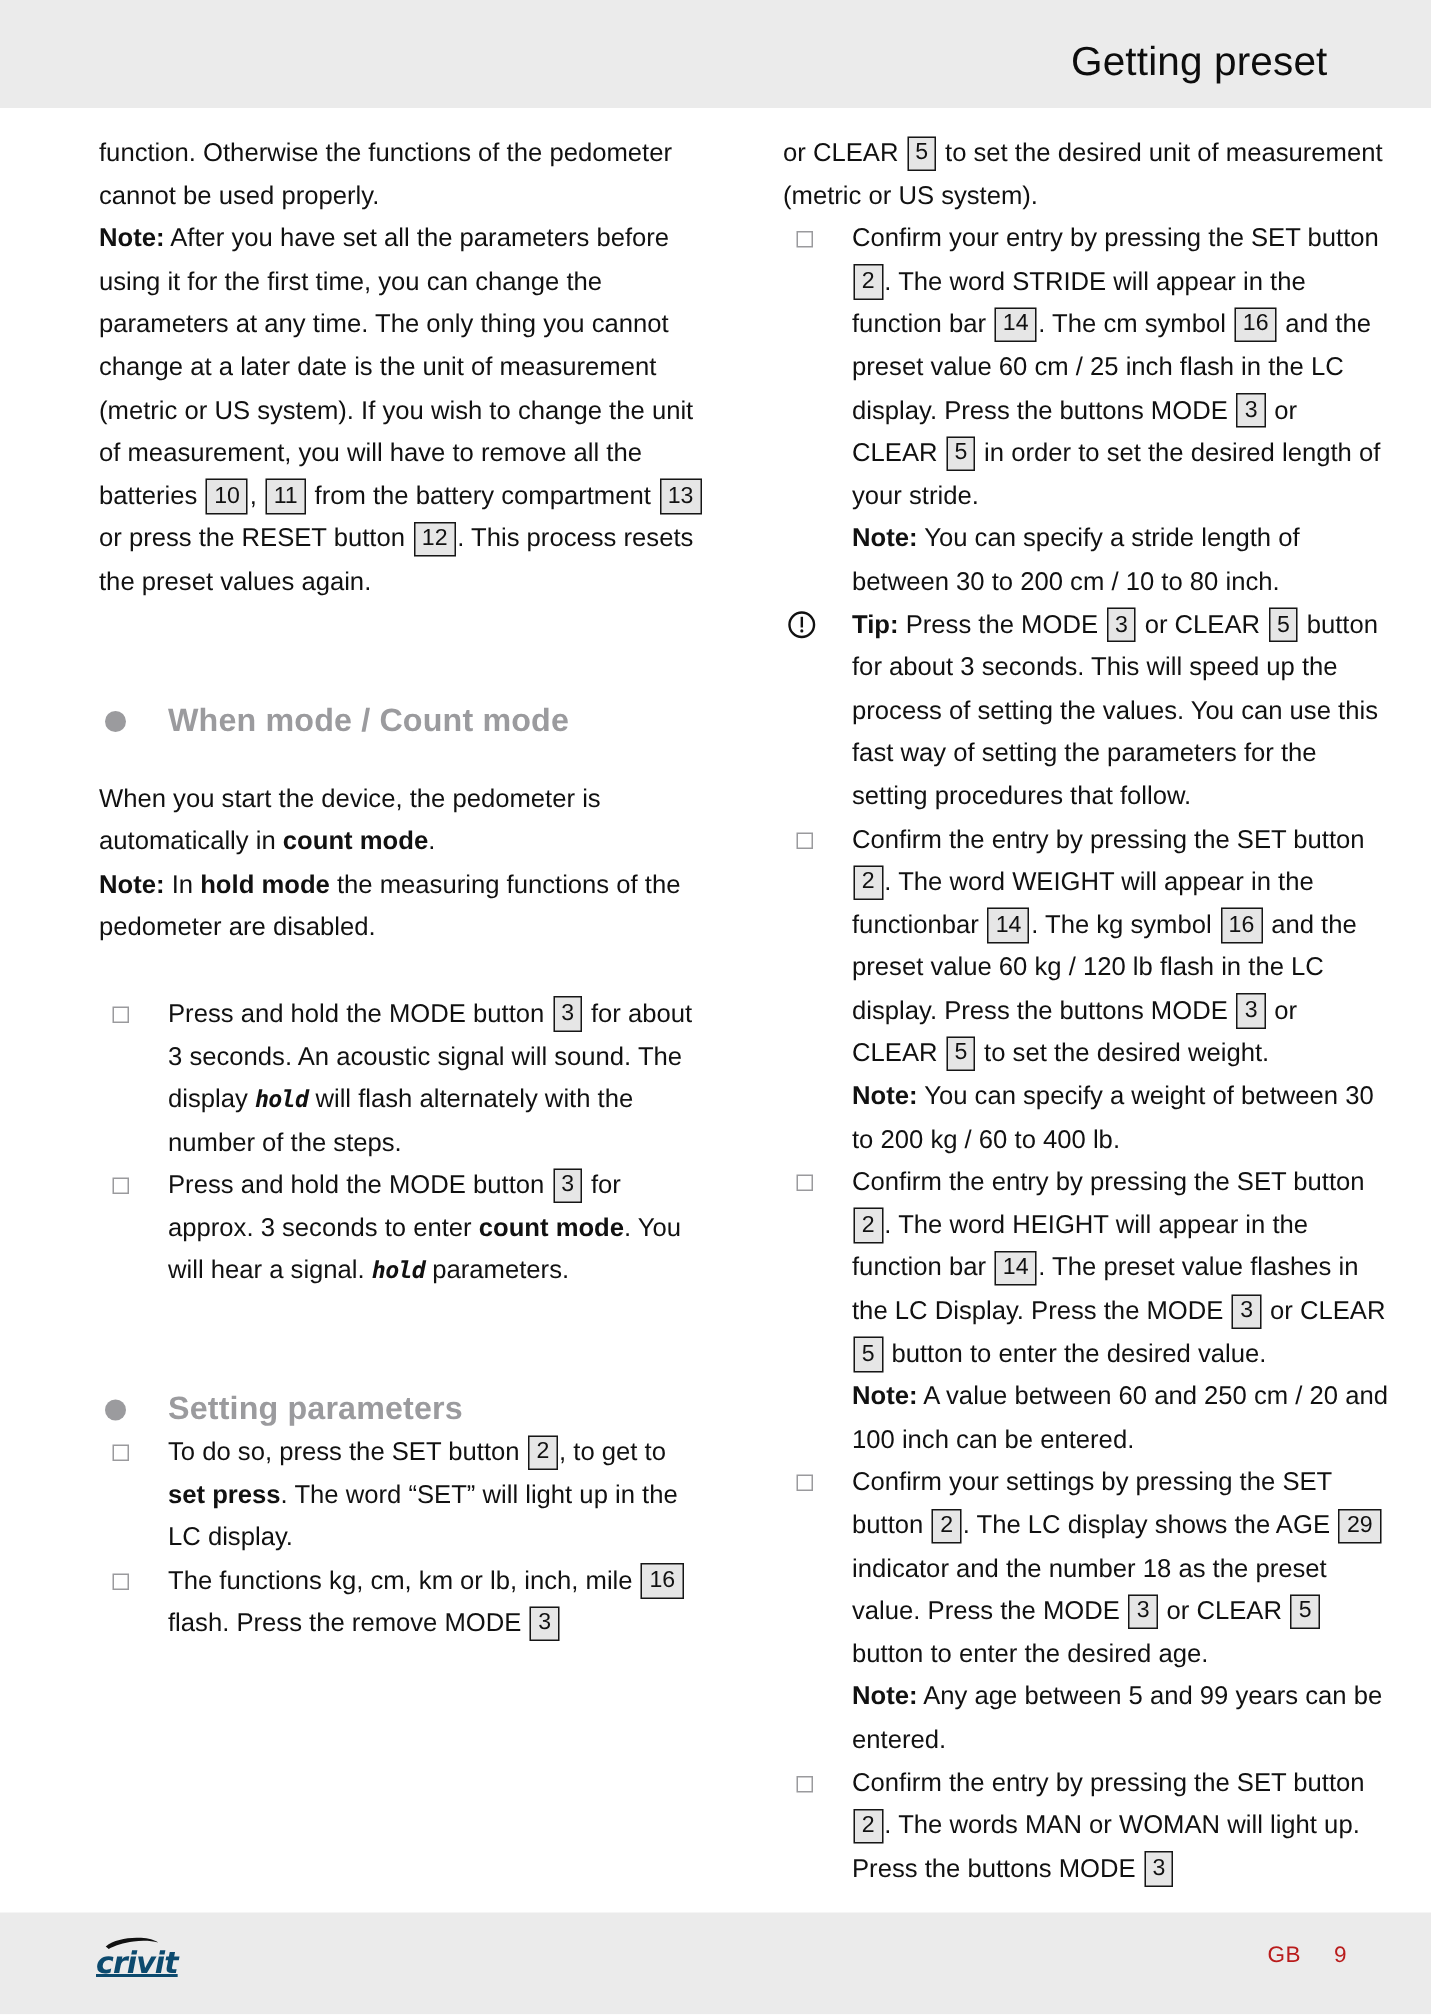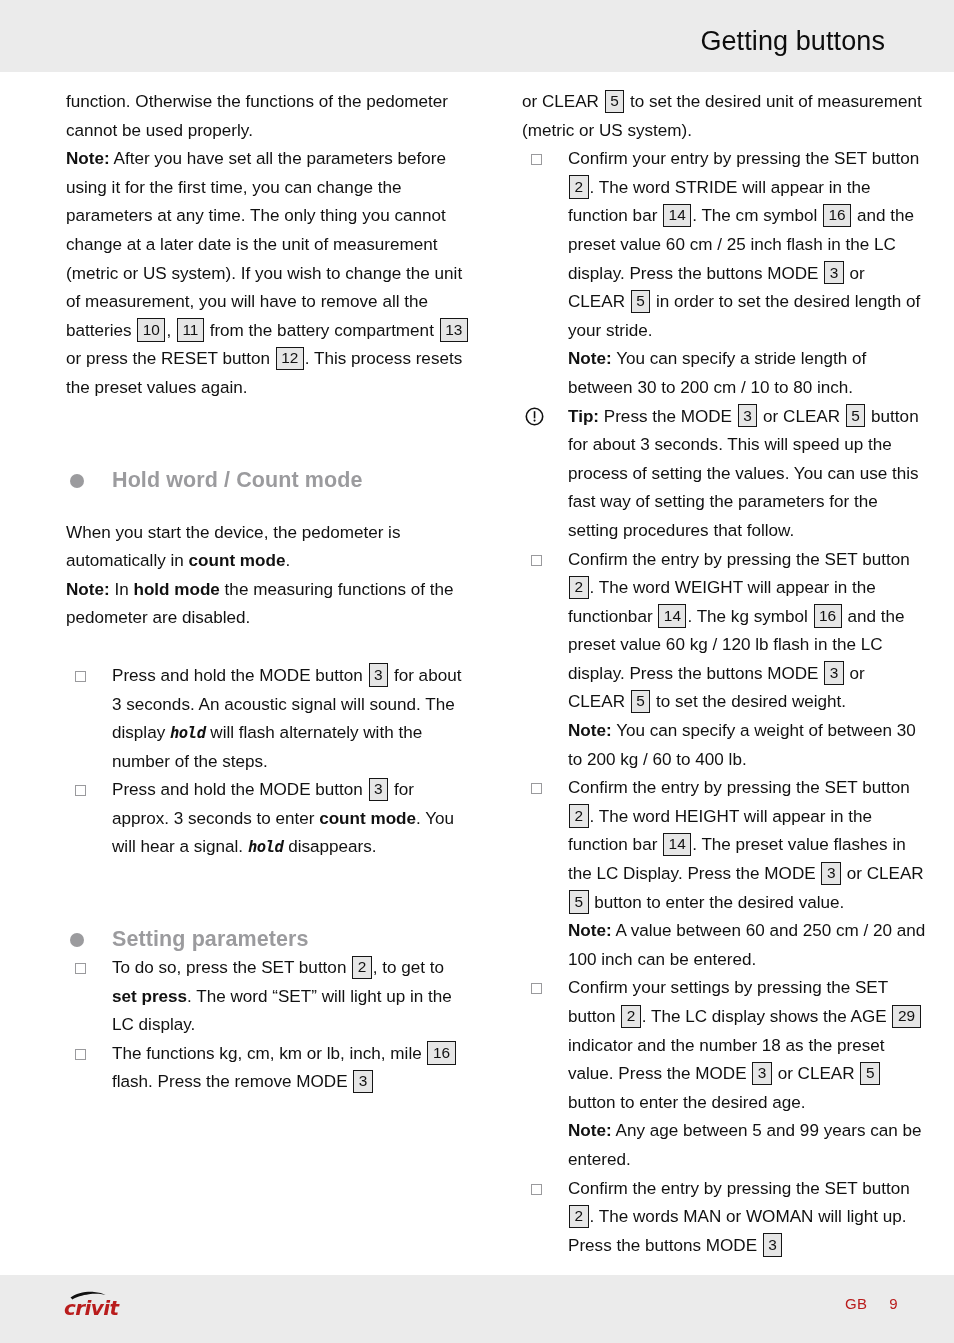--- a/index.html
+++ b/index.html
@@ -57,22 +57,23 @@
   }
   .brand-word {
     position: absolute;
     left: 0;
     top: 9px;
     font-family: "DejaVu Sans", sans-serif;
     font-style: italic;
     font-weight: bold;
     font-size: 20px;
     letter-spacing: -0.6px;
-    color: #b91c1c;
+    color: #0c4a6e;
     line-height: 1;
+    text-decoration: underline;
   }
   .brand-swoosh {
     position: absolute;
     left: 6px;
     top: 2px;
     width: 36px;
     height: 9px;
   }
   .footer-right {
     position: absolute;
@@ -176,36 +177,36 @@
     font-size: 15.6px;
     letter-spacing: -0.5px;
   }
 </style>
 </head>
 <body>
 
 <div class="page">
 
   <div class="header-band">
-    <div class="header-title">Getting buttons</div>
+    <div class="header-title">Getting preset</div>
   </div>
 
   <div class="columns">
 
     <div class="col col-left">
 
       <p class="para"><span>function. Otherwise the functions of the pedometer cannot be used properly.</span><br><span class="b">Note:</span><span> After you have set all the parameters before using it for the first time, you can change the parameters at any time. The only thing you cannot change at a later date is the unit of measurement (metric or US system). If you wish to change the unit of measurement, you will have to remove all the batteries </span><span class="refbox">10</span><span>, </span><span class="refbox">11</span><span> from the battery compartment </span><span class="refbox">13</span><span> or press the RESET button </span><span class="refbox">12</span><span>. This process resets the preset values again.</span></p>
 
-      <h2 class="section-heading" style="margin-top:62px;"><span class="heading-dot"></span><span>Hold word / Count mode</span></h2>
+      <h2 class="section-heading" style="margin-top:62px;"><span class="heading-dot"></span><span>When mode / Count mode</span></h2>
 
       <p class="para" style="margin-top:24px;"><span>When you start the device, the pedometer is automatically in </span><span class="b">count mode</span><span>.</span><br><span class="b">Note:</span><span> In </span><span class="b">hold mode</span><span> the measuring functions of the pedometer are disabled.</span></p>
 
       <p class="li" style="margin-top:29px;"><span class="sq-bullet"></span><span>Press and hold the MODE button </span><span class="refbox">3</span><span> for about 3 seconds. An acoustic signal will sound. The display </span><span class="lcd">hold</span><span> will flash alternately with the number of the steps.</span></p>
 
-      <p class="li"><span class="sq-bullet"></span><span>Press and hold the MODE button </span><span class="refbox">3</span><span> for approx. 3 seconds to enter </span><span class="b">count mode</span><span>. You will hear a signal. </span><span class="lcd">hold</span><span> disappears.</span></p>
+      <p class="li"><span class="sq-bullet"></span><span>Press and hold the MODE button </span><span class="refbox">3</span><span> for approx. 3 seconds to enter </span><span class="b">count mode</span><span>. You will hear a signal. </span><span class="lcd">hold</span><span> parameters.</span></p>
 
       <h2 class="section-heading" style="margin-top:62px;"><span class="heading-dot"></span><span>Setting parameters</span></h2>
 
 
       <p class="li"><span class="sq-bullet"></span><span>To do so, press the SET button </span><span class="refbox">2</span><span>, to get to </span><span class="b">set press</span><span>. The word “SET” will light up in the LC display.</span></p>
 
       <p class="li"><span class="sq-bullet"></span><span>The functions kg, cm, km or lb, inch, mile </span><span class="refbox">16</span><span> flash. Press the remove MODE </span><span class="refbox">3</span></p>
 
     </div>
 

